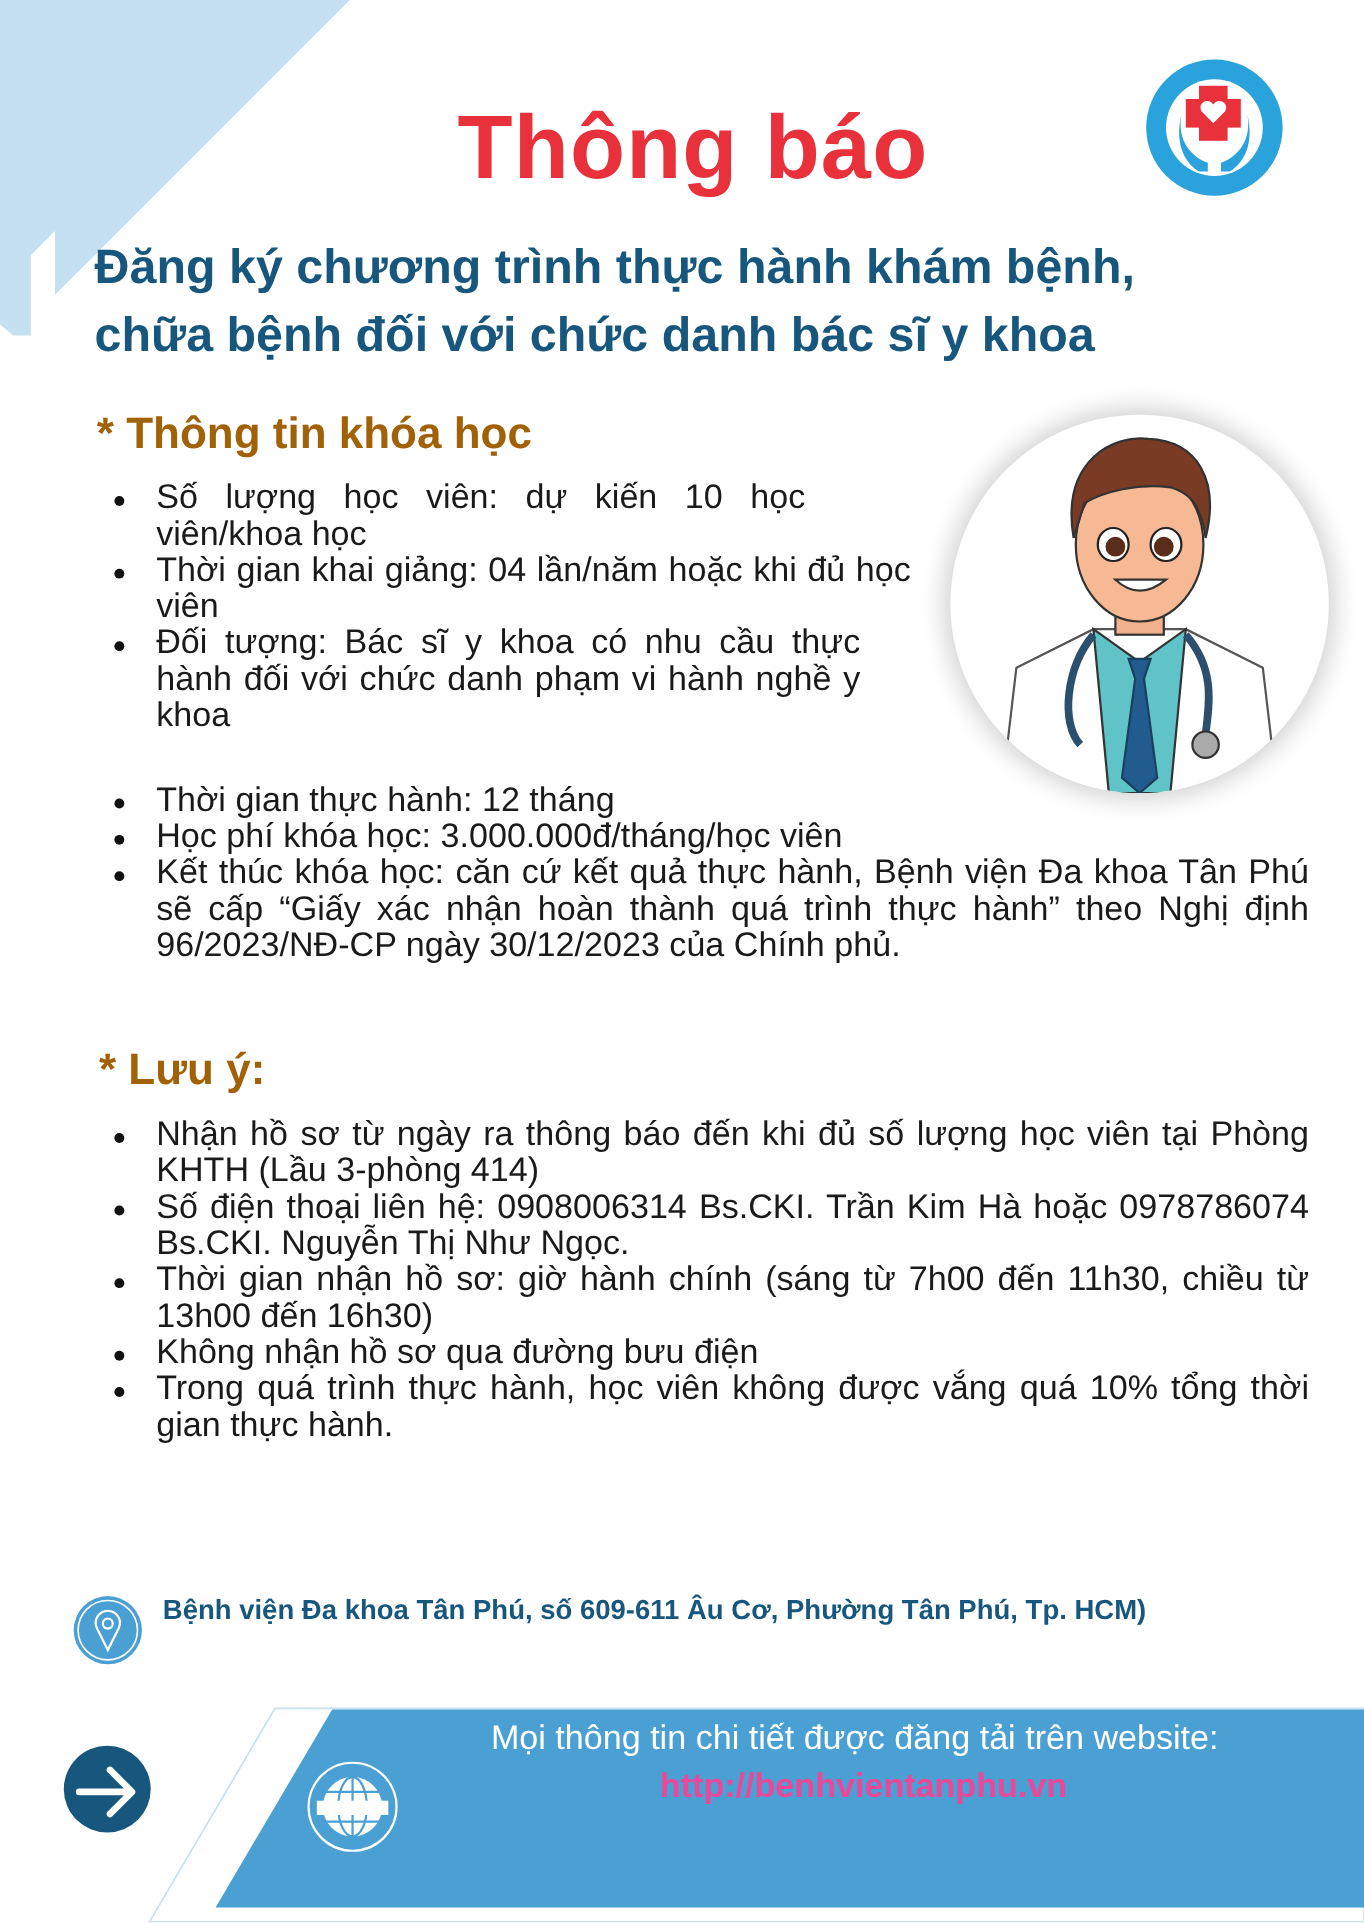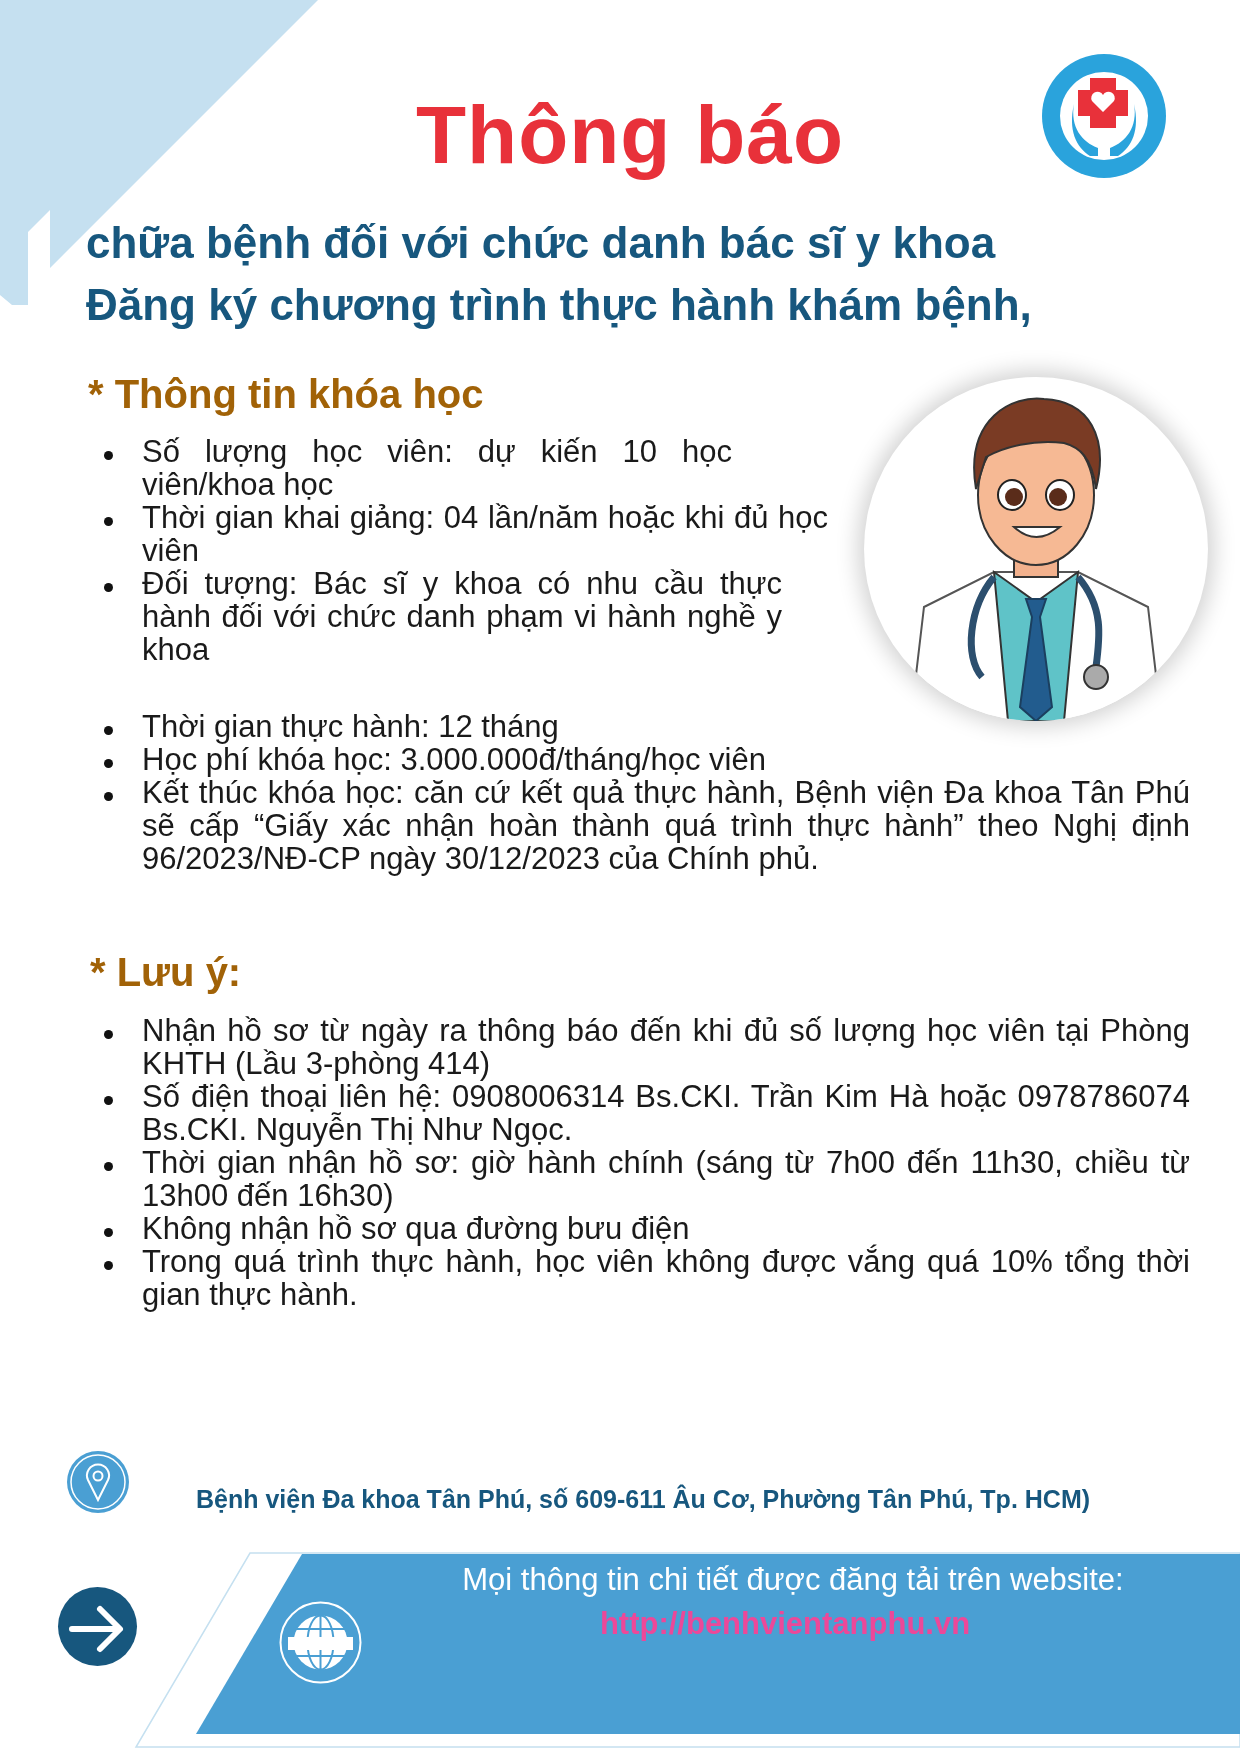--- a/index.html
+++ b/index.html
@@ -6,26 +6,26 @@
   body { width:1240px; height:1748px; position:relative; overflow:hidden; background:#ffffff; font-family:"Liberation Sans", sans-serif; color:#111; }
   .bg-deco { position:absolute; left:0; top:0; width:1240px; height:400px; pointer-events:none; }
   .title { position:absolute; left:0; width:1260px; top:88px; text-align:center; font-size:82px; font-weight:bold; color:#e8313a; letter-spacing:1px; }
   .logo { position:absolute; left:1040px; top:52px; width:128px; height:128px; }
   .subtitle { position:absolute; left:86px; top:212px; width:1140px; font-size:44px; font-weight:bold; color:#17577e; line-height:62px; }
   .section-h { position:absolute; font-size:40px; font-weight:bold; color:#a16207; }
   ul.bullets { position:absolute; margin:0; padding:0; list-style:none; font-size:31px; line-height:33px; color:#1a1a1a; }
   ul.bullets li { position:relative; padding-left:44px; text-align:justify; }
   ul.bullets li::before { content:""; position:absolute; left:6px; top:16px; width:9px; height:9px; border-radius:50%; background:#111; }
   .doctor { position:absolute; left:864px; top:377px; width:344px; height:344px; border-radius:50%; background:#fff; box-shadow:0 0 22px 6px rgba(0,0,0,0.18); overflow:hidden; }
-  .address { position:absolute; left:66px; top:1450px; height:64px; display:flex; align-items:flex-end;gap:48px; }
+  .address { position:absolute; left:66px; top:1450px; height:64px; display:flex; align-items:flex-start; }
   .pin { width:64px; height:64px; }
   .address-text { margin-left:18px; font-size:25px; font-weight:bold; color:#17577e; }
   .arrow-btn { position:absolute; left:58px; top:1587px; width:79px; height:79px; border-radius:50%; background:#17577e; }
   .banner-outline { position:absolute; left:0; top:0; }
-  .banner-text1 { position:absolute; left:388px; top:1562px; width:810px; text-align:center; font-size:31px; color:#ffffff; }
+  .banner-text1 { position:absolute; left:372px; top:1562px; width:810px; text-align:center; font-size:31px; color:#ffffff; }
   .banner-text2 { position:absolute; left:380px; top:1606px; width:810px; text-align:center; font-size:31px; font-weight:bold; color:#ec4899; }
   .globe { position:absolute; left:278px; top:1600px; width:85px; height:85px; }
 </style>
 </head>
 <body>
 
 <svg class="bg-deco" viewBox="0 0 1240 400">
   <polygon points="0,0 318,0 50,268 50,210 28,232 28,305 12,305 0,295" fill="#c5e0f0"></polygon>
 </svg>
 
@@ -35,22 +35,22 @@
   <circle cx="64" cy="64" r="62" fill="#2aa3dc"></circle>
   <circle cx="64" cy="64" r="44" fill="#fff"></circle>
   <rect x="50" y="26" width="26" height="50" fill="#e8313a"></rect>
   <rect x="38" y="38" width="50" height="26" fill="#e8313a"></rect>
   <path d="M63 60 L52 49 a6 6 0 0 1 11 -6 a6 6 0 0 1 11 6 Z" fill="#fff"></path>
   <path d="M34 52 C30 75 42 90 58 96 L58 104 L50 104 C36 95 28 78 34 52 Z" fill="#2aa3dc"></path>
   <path d="M94 52 C98 75 86 90 70 96 L70 104 L78 104 C92 95 100 78 94 52 Z" fill="#2aa3dc"></path>
 </svg>
 
 <div class="subtitle">
+  <div>Đăng ký chương trình thực hành khám bệnh,</div>
   <div>chữa bệnh đối với chức danh bác sĩ y khoa</div>
-  <div>Đăng ký chương trình thực hành khám bệnh,</div>
 </div>
 
 <div class="section-h" style="left:88px; top:372px;">* Thông tin khóa học</div>
 
 <ul class="bullets" style="left:98px; top:435px; width:730px;">
   <li style="width:590px;">Số lượng học viên: dự kiến 10 học viên/khoa học</li>
   <li>Thời gian khai giảng: 04 lần/năm hoặc khi đủ học viên</li>
   <li style="width:640px;">Đối tượng: Bác sĩ y khoa có nhu cầu thực hành đối với chức danh phạm vi hành nghề y khoa</li>
 </ul>
 <ul class="bullets" style="left:98px; top:710px; width:1092px;">

